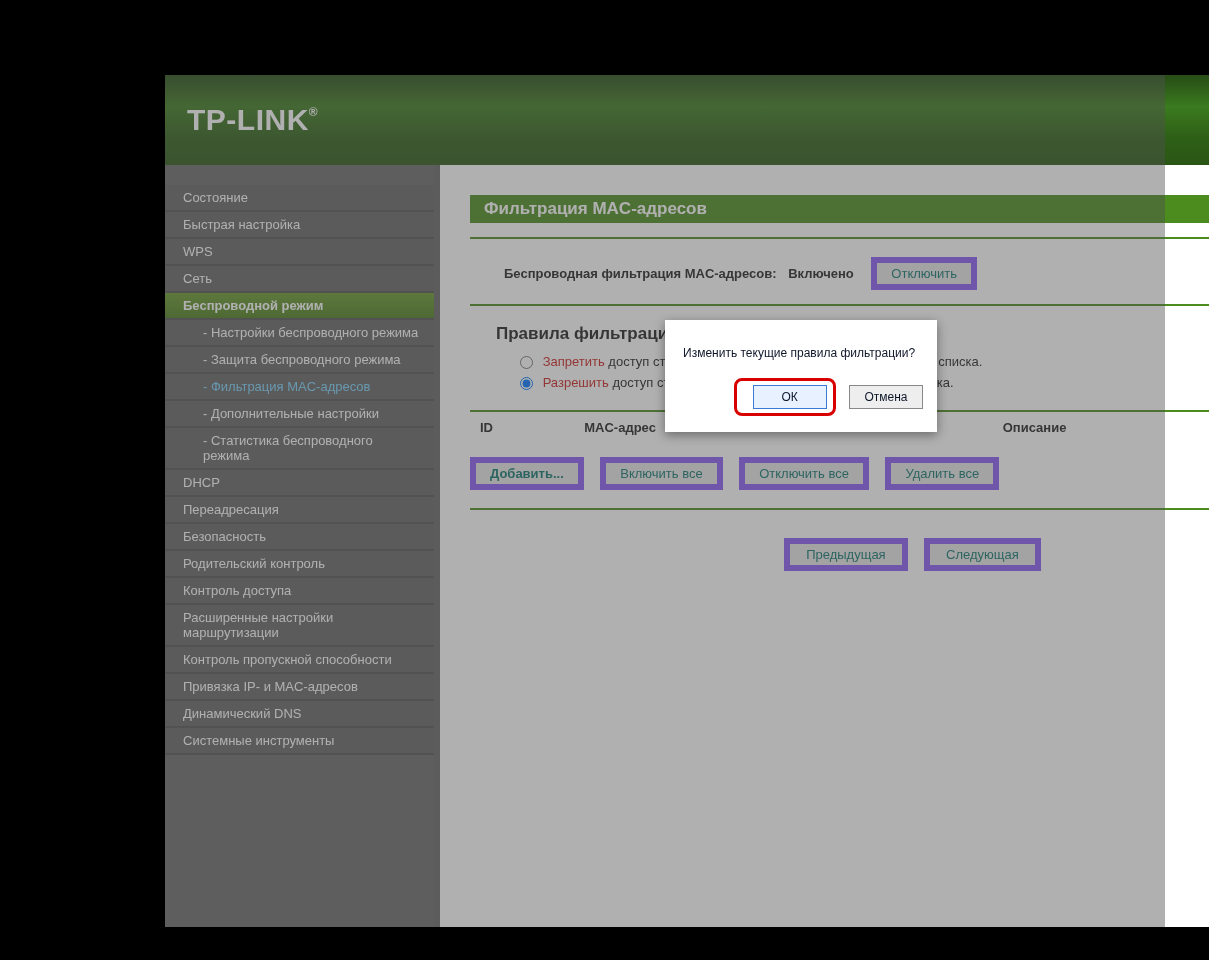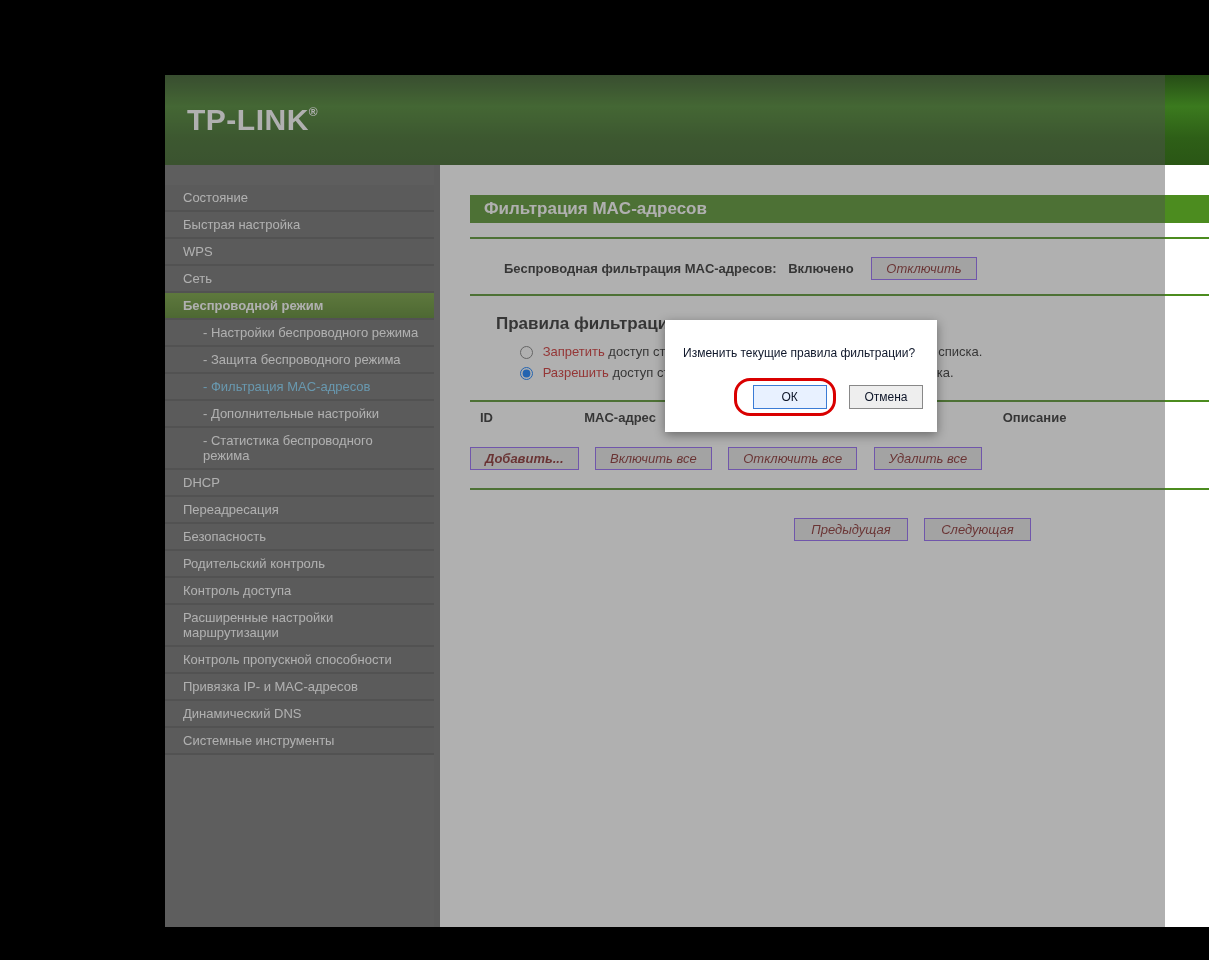--- a/index.html
+++ b/index.html
@@ -71,26 +71,25 @@
     padding: 18px 10px 14px 10px;
     font-size: 13px;
     color: #222;
   }
   .row-status { text-align:left; padding-left:34px; }
   .row-status .lbl { font-weight: 700; margin-right: 8px; }
   .row-status .val { margin-right: 14px; font-weight: 700; }
   .btn {
     display: inline-block;
     background: #e8e8e8;
-    border: 1px solid #8b5cf6;
+    border: 6px solid #8b5cf6;
     padding: 3px 14px;
     font-size: 13px;
     cursor: pointer;
-    color: #7f1d1d;
-    font-style: italic;
+    color: #0f766e;
   }
   .rules-title {
     font-size: 17px; font-weight: 700; color: #222;
     margin: 0 0 10px 16px;
   }
   .rule-line { margin-left: 40px; margin-bottom: 6px; font-size: 13px; }
   .rule-line input[type=radio] { margin-right: 6px; vertical-align: middle; }
   .rule-word { color: #c22; }
   .table-header {
     display: flex;
@@ -147,21 +146,21 @@
     margin-left: 10px;
     cursor: pointer;
   }
   .modal .mbtn.ok {
     border: 1px solid #3a7bd5;
     background: #e8f1ff;
   }
   .ok-wrap {
     display:inline-block;
     border: 3px solid #d90000;
-    border-radius: 16px;
+    border-radius: 8px;
     padding: 4px 6px;
   }
 </style>
 </head>
 <body>
 
 <div class="outer">
   <div class="header-bar">
     <div class="logo">
       <span>TP-LINK</span><span class="reg">®</span>

